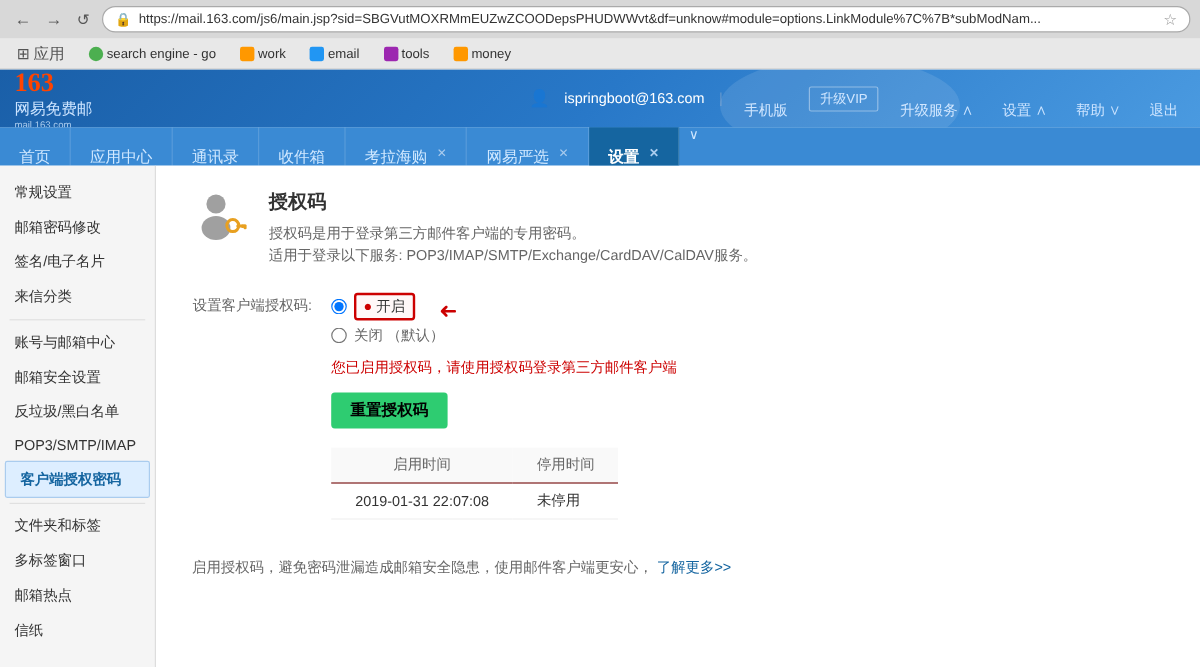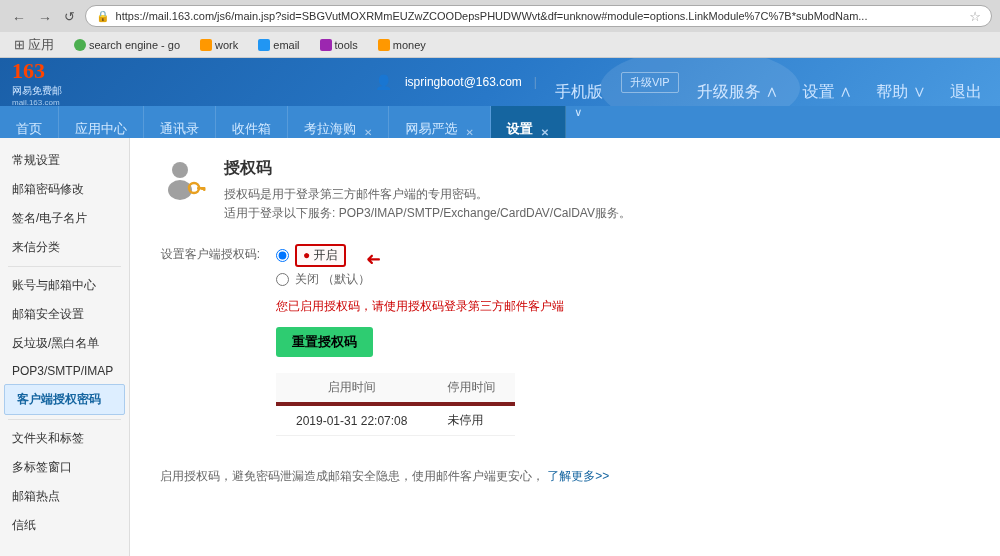--- a/index.html
+++ b/index.html
@@ -22,26 +22,26 @@
     .bk-apps { color: #555; font-size: 13px; }
 
     
     .mail-app { background: white; height: calc(556px - 58px); display: flex; flex-direction: column; }
 
     
     .mail-header { background: linear-gradient(135deg, #1a5fa8 0%, #2878c8 50%, #4a9ae0 100%); height: 48px; display: flex; align-items: center; padding: 0 12px; gap: 16px; position: relative; overflow: hidden; }
     .mail-logo { display: flex; flex-direction: column; color: white; margin-right: 10px; }
     .mail-header-actions { display: flex; align-items: center; gap: 12px; color: #cce4ff; font-size: 12px; margin-left: auto; }
     .mail-header-user { color: #fff; font-size: 12px; display: flex; align-items: center; gap: 4px; }
-    .mail-header-link { color: #cce4ff; cursor: pointer; font-size: 16px; padding: 2px 6px; margin-top: 21px; }
+    .mail-header-link { color: #cce4ff; cursor: pointer; font-size: 12px; padding: 2px 6px; margin-top: 21px; }
     .header-btn { background: none; border: 1px solid rgba(255,255,255,0.4); color: #cce4ff; padding: 2px 8px; border-radius: 2px; cursor: pointer; font-size: 11px; }
 
     
     .nav-tabs { display: flex; align-items: stretch; background: #3a8ad4; height: 32px; border-bottom: none; }
-    .nav-tab { display: flex; align-items: flex-end; padding: 0 16px; color: #d0e8ff; cursor: pointer; font-size: 13px; border-right: 1px solid rgba(255,255,255,0.15); gap: 4px; }
+    .nav-tab { display: flex; align-items: flex-start; padding: 16px 16px; color: #d0e8ff; cursor: pointer; font-size: 13px; border-right: 1px solid rgba(255,255,255,0.15); gap: 4px; }
     .nav-tab.active { background: #1565a0; color: white; font-weight: bold; }
     .nav-tab-close { color: #aaccee; font-size: 10px; cursor: pointer; margin-left: 4px; }
     .nav-tab-more { padding: 0 8px; color: #d0e8ff; cursor: pointer; font-size: 11px; }
 
     
     .main-content { display: flex; flex: 1; overflow: hidden; }
 
     
     .sidebar { width: 130px; background: #f5f5f5; border-right: 1px solid #ddd; overflow-y: auto; padding: 8px 0; flex-shrink: 0; }
     .sidebar-item { padding: 6px 12px; cursor: pointer; color: #333; font-size: 12px; display: flex; align-items: center; }
@@ -65,21 +65,21 @@
     .radio-option input[type="radio"] { cursor: pointer; }
     .radio-on { border: 2px solid #cc0000; border-radius: 3px; padding: 1px 6px; background: #fff8f8; }
     .radio-off { color: #666; }
 
     .auth-warning { color: #cc0000; font-size: 12px; margin: 8px 0 12px 116px; }
 
     .reset-btn { background: #2ecc71; color: #000000; border: none; padding: 6px 16px; border-radius: 3px; cursor: pointer; font-size: 13px; margin-left: 116px; font-weight: bold; }
 
     
     .auth-table { margin-top: 16px; margin-left: 116px; border-collapse: collapse; }
-    .auth-table th { padding: 6px 20px; font-size: 12px; color: #666; background: #f9f9f9; border-bottom: 4px solid #7f1d1d; font-weight: normal; }
+    .auth-table th { padding: 6px 20px; font-size: 12px; color: #666; background: #f9f9f9; border-bottom: 1px solid #7f1d1d; font-weight: normal; }
     .auth-table td { padding: 6px 20px; font-size: 12px; color: #333; border-bottom: 1px solid #f0f0f0; }
 
     .auth-footer { margin-top: 32px; font-size: 12px; color: #666; }
     .auth-footer a { color: #1565a0; text-decoration: none; }
 
     
     .arrow-container { position: relative; display: inline-block; }
 
     
     .mail-header::before {
@@ -135,21 +135,21 @@
       <span>money</span>
     </span>
   </div>
 </div>
 
 <div class="mail-app">
 
   <div class="mail-header">
     <div class="mail-logo">
       <span style="font-size:22px; font-weight:bold; color:#ff4400; font-family:serif;">163</span>
-      <span style="font-size:10px; color:#cce4ff;">网易免费邮</span>
+      <span style="font-size:13px; color:#cce4ff;">网易免费邮</span>
       <span style="font-size:8px; color:#aaccee;">mail.163.com</span>
     </div>
     <div class="mail-header-actions">
       <span style="color:#aaddff; font-size:14px;">👤</span>
       <span class="mail-header-user">ispringboot@163.com</span>
       <span style="color:#6699cc;">|</span>
       <span class="mail-header-link">手机版</span>
       <button class="header-btn">升级VIP</button>
       <span class="mail-header-link">升级服务 ∧</span>
       <span class="mail-header-link">设置 ∧</span>

